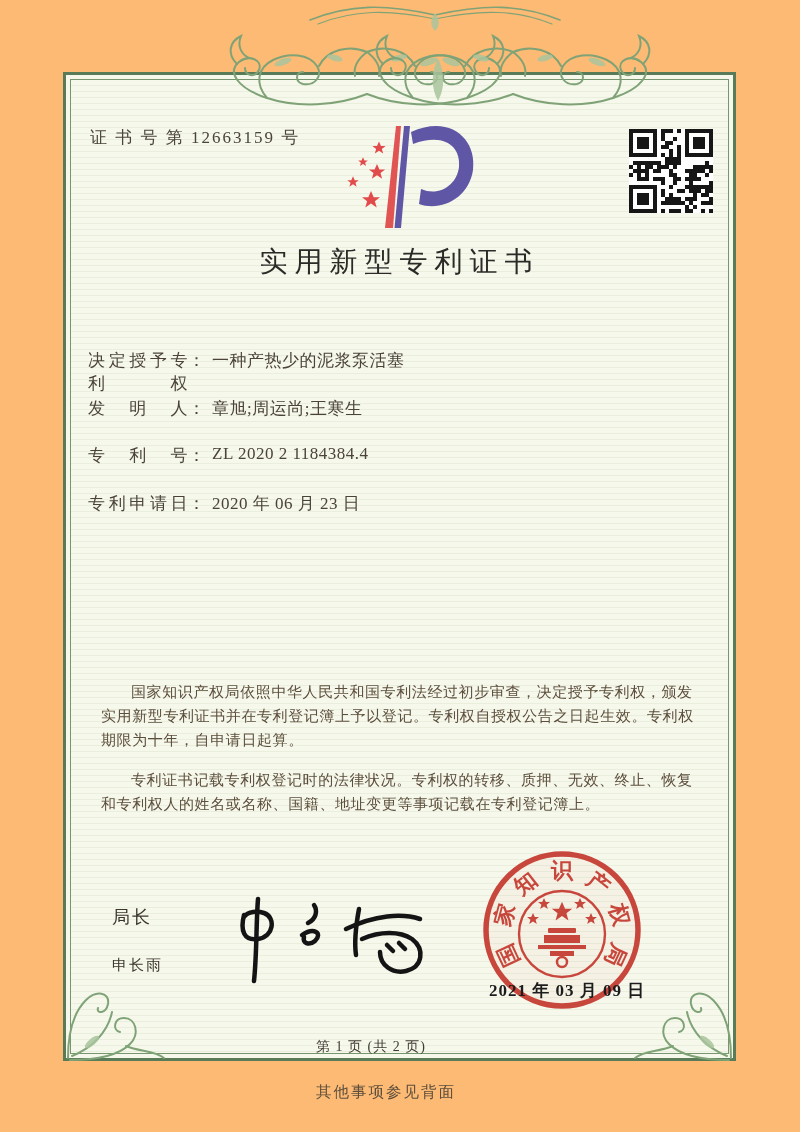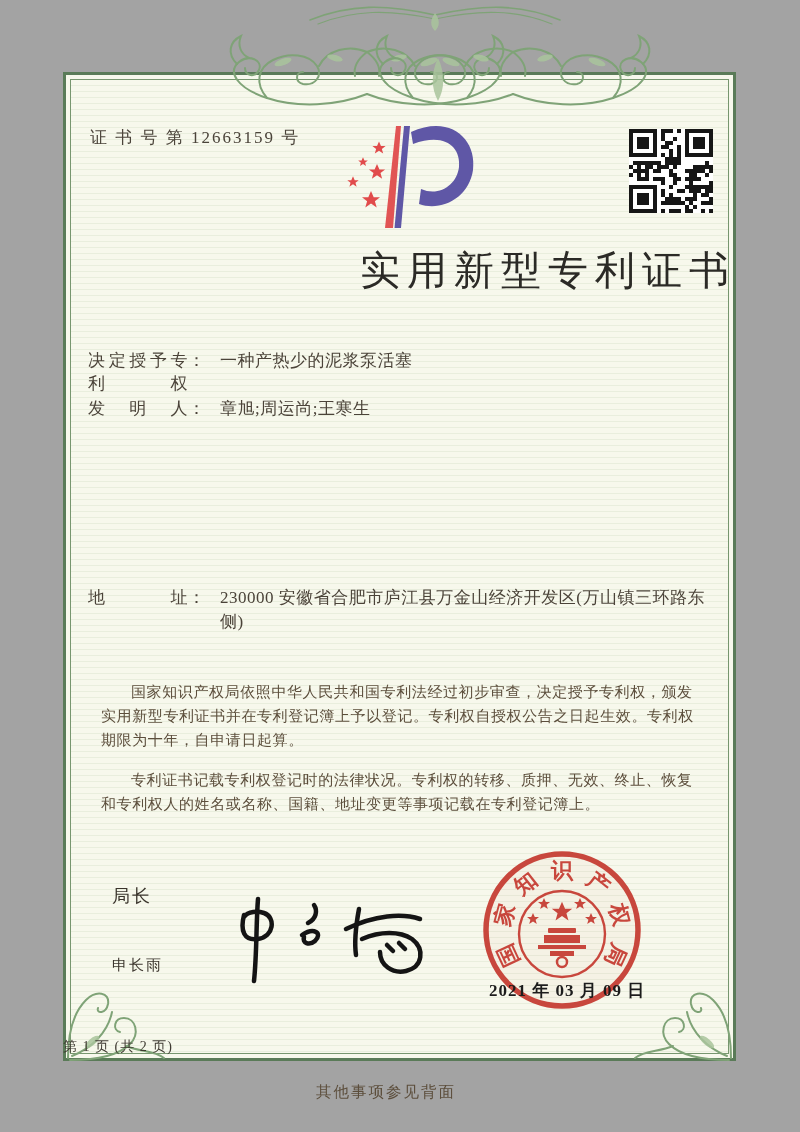--- a/index.html
+++ b/index.html
@@ -1,61 +1,61 @@
 <!DOCTYPE html>
 <html><head>
 <meta charset="utf-8">
 <style>
   html,body{margin:0;padding:0;background:#ffffff;}
   body{width:800px;height:1132px;position:relative;overflow:hidden;
        font-family:"Liberation Serif","DejaVu Serif",serif;color:#3d372f;}
-  .page{position:absolute;inset:0;background:#a3a3a3;}
+  .page{position:absolute;inset:0;background:#fdba74;}
 
   
   .frame-outer{position:absolute;left:63px;top:72px;width:673px;height:989px;
     border:3px solid #5a7b58;background:#f7f8ec;box-sizing:border-box;}
   .frame-inner{position:absolute;left:4px;top:4px;right:4px;bottom:4px;
     border:1px solid #77966f;}
   .guilloche{position:absolute;inset:4px;
     background:repeating-linear-gradient(180deg, rgba(148,178,130,0.14) 0 1px, rgba(255,255,255,0) 1px 6px);}
 
   .deco{position:absolute;left:0;top:0;z-index:3;pointer-events:none;}
   .orn{stroke:#7fa377;stroke-width:2;fill:none;stroke-linecap:round;}
   .lf{fill:#a9c49c;stroke:none;opacity:.85;}
 
   .content{position:absolute;inset:0;z-index:4;}
 
   .cert-no{position:absolute;left:90px;top:126px;font-size:17px;letter-spacing:2px;color:#4b443a;}
   .logo{position:absolute;left:333px;top:110px;}
   .qr{position:absolute;left:629px;top:129px;width:84px;height:84px;background:#fff;}
-  .title{position:absolute;left:63px;top:243px;width:673px;text-align:right;
-    font-size:40px;letter-spacing:7px;color:#2b2a26;font-weight:500;}
+  .title{position:absolute;left:63px;top:243px;width:673px;text-align:center;
+    font-size:28px;letter-spacing:7px;color:#2b2a26;font-weight:500;}
 
   .frow{position:absolute;left:88px;width:640px;font-size:17px;color:#4b4339;letter-spacing:.5px;}
   .flabel{display:inline-block;width:100px;text-align:justify;text-align-last:justify;vertical-align:top;}
   .fcolon{display:inline-block;width:17px;vertical-align:top;}
-  .fval{display:inline-block;margin-left:15px;vertical-align:top;letter-spacing:.5px;}
+  .fval{display:inline-block;margin-left:7px;vertical-align:top;letter-spacing:.5px;}
   .fval.wrap{width:508px;line-height:24px;}
   .pair2{position:absolute;left:247px;top:0;}
 
   .paras{position:absolute;left:85px;top:664px;width:626px;font-size:15px;line-height:24px;
     color:#5c4e3c;letter-spacing:.6px;}
   .paras p{margin:16px;text-indent:2em;}
 
-  .sig-title{position:absolute;left:112px;top:884px;font-size:18px;color:#3a342c;letter-spacing:2px;}
+  .sig-title{position:absolute;left:112px;top:905px;font-size:18px;color:#3a342c;letter-spacing:2px;}
   .sig-name{position:absolute;left:112px;top:956px;font-size:15px;color:#3a342c;letter-spacing:2px;}
   .signature{position:absolute;left:230px;top:893px;}
   .sigst{stroke:#141414;stroke-width:4.5;fill:none;stroke-linecap:round;stroke-linejoin:round;}
 
   .seal{position:absolute;left:478px;top:846px;}
   .seal text{font-family:"Liberation Serif","DejaVu Serif",serif;font-weight:bold;}
   .seal-date{position:absolute;left:489px;top:979px;width:180px;font-size:17px;font-weight:bold;
     color:#1c1c1c;letter-spacing:1px;z-index:6;}
 
-  .page-num{position:absolute;left:63px;top:1038px;width:616px;
+  .page-num{position:absolute;left:63px;top:1038px;width:616px;text-align:center;
     font-size:14px;color:#3f3a32;letter-spacing:1px;}
   .back-note{position:absolute;left:-14px;top:1082px;width:800px;text-align:center;
     font-size:15.5px;color:#5c4e3c;letter-spacing:2px;}
 </style>
 </head>
 <body>
 
 <div class="page">
 
   <div class="frame-outer">
@@ -263,22 +263,25 @@
       </svg>
 
     <div class="title">实用新型专利证书</div>
 
     <div class="frow" style="top:349px">
       <span class="flabel">决定授予专利权</span><span class="fcolon">：</span><span class="fval">一种产热少的泥浆泵活塞</span>
     </div>
     <div class="frow" style="top:397px">
       <span class="flabel">发明人</span><span class="fcolon">：</span><span class="fval">章旭;周运尚;王寒生</span>
     </div>
-    <div class="frow" style="top:586px">
-      <span class="flabel">地址</span><span class="fcolon">：</span><span class="fval wrap">230000 安徽省合肥市庐江县万金山经济开发区(万山镇三环路东侧)</span>
+    <div class="frow" style="top:444px">
+      <span class="flabel">专利号</span><span class="fcolon">：</span><span class="fval">ZL 2020 2 1184384.4</span>
+    </div>
+    <div class="frow" style="top:492px">
+      <span class="flabel">专利申请日</span><span class="fcolon">：</span><span class="fval">2020 年 06 月 23 日</span>
     </div>
 
     <div class="paras">
       <p>国家知识产权局依照中华人民共和国专利法经过初步审查，决定授予专利权，颁发实用新型专利证书并在专利登记簿上予以登记。专利权自授权公告之日起生效。专利权期限为十年，自申请日起算。</p>
       <p>专利证书记载专利权登记时的法律状况。专利权的转移、质押、无效、终止、恢复和专利权人的姓名或名称、国籍、地址变更等事项记载在专利登记簿上。</p>
     </div>
 
     <div class="sig-title">局长</div>
     <div class="sig-name">申长雨</div>
 

